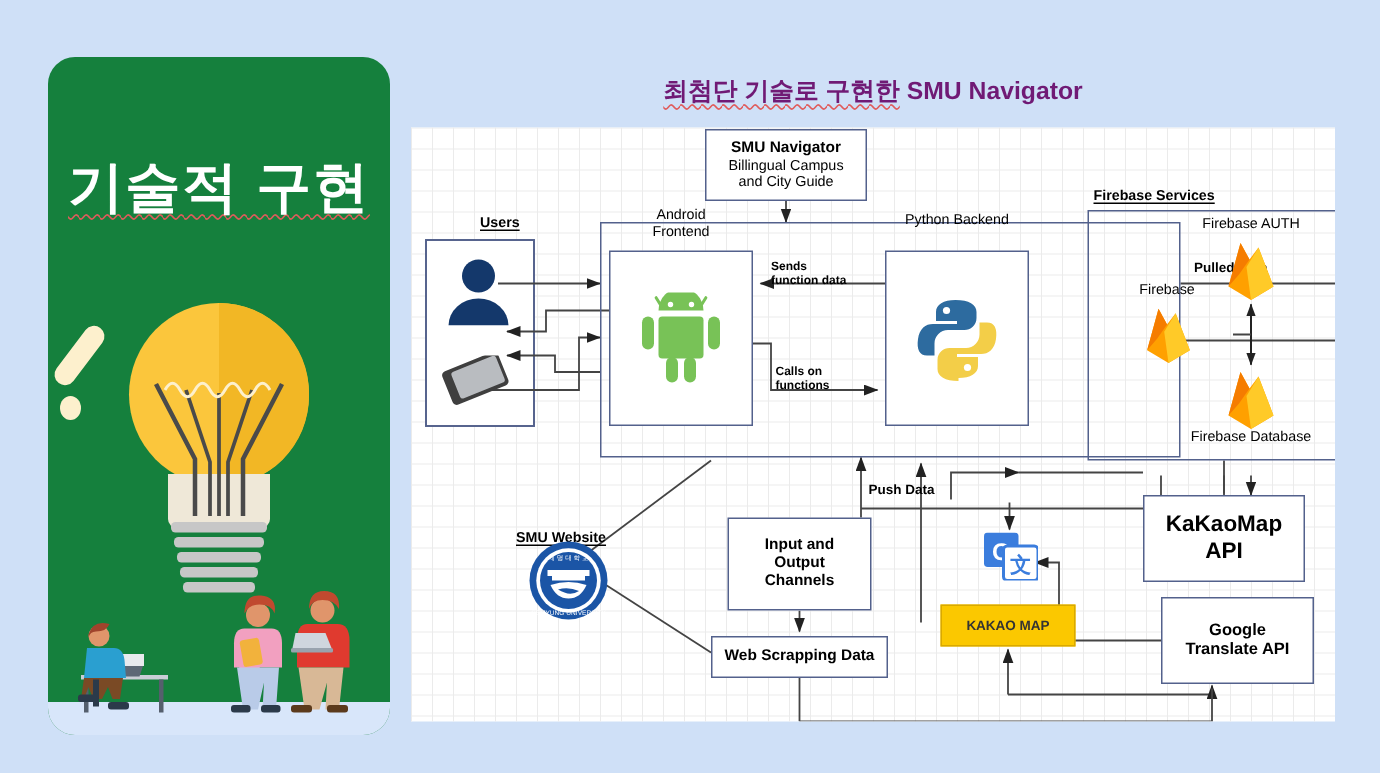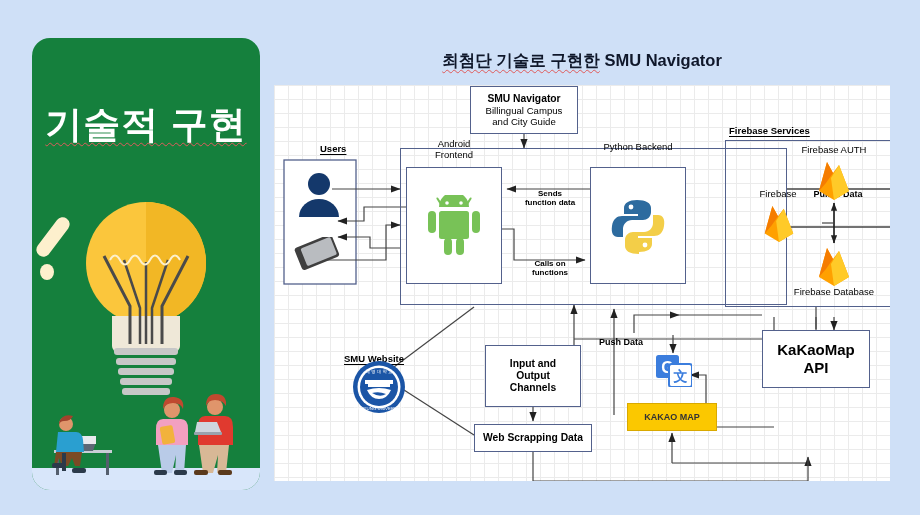--- a/index.html
+++ b/index.html
@@ -47,21 +47,21 @@
   .bulb-base i:nth-child(2){width:60px;margin-left:2px;}
   .bulb-base i:nth-child(3){width:56px;margin-left:4px;}
   .bulb-base i:nth-child(4){width:52px;margin-left:6px;}
   .bulb-base i:nth-child(5){width:48px;margin-left:8px;}
 
   .people{position:absolute;left:0;bottom:8px;width:228px;height:92px;}
 
   
   #diagram-title{
     position:absolute;left:274px;top:50px;width:616px;text-align:center;
-    color:#0f172a;font-weight:bold;font-size:16.5px;
+    color:#701a75;font-weight:bold;font-size:16.5px;
   }
   #diagram-title .kr{
     text-decoration:underline;text-decoration-color:#e05b5b;
     text-decoration-style:wavy;text-underline-offset:3px;text-decoration-thickness:1px;
   }
 
   
   #diagram{
     position:absolute;left:274px;top:85px;width:616px;height:396px;
     background:#ffffff;
@@ -72,21 +72,21 @@
     overflow:hidden;
   }
   #wires{position:absolute;left:0;top:0;width:616px;height:396px;}
 
   .box{position:absolute;box-sizing:border-box;background:#ffffff;border:1.3px solid #53618c;
        display:flex;align-items:center;justify-content:center;text-align:center;
        color:#000;line-height:1.18;}
   .group{background:transparent;}
   .lbl{position:absolute;font-size:9.5px;font-weight:bold;color:#000;
        text-decoration:underline;text-underline-offset:2px;}
-  .flow{position:absolute;font-size:8px;font-weight:bold;color:#000;text-align:center;line-height:1.15;margin-top:16px;}
+  .flow{position:absolute;font-size:8px;font-weight:bold;color:#000;line-height:1.15;}
   .plain{position:absolute;font-size:9.5px;color:#000;text-align:center;line-height:1.15;}
 
   #box-smu-nav{left:196px;top:1px;width:108px;height:48px;flex-direction:column;font-size:9.6px;}
   #box-smu-nav b{font-size:10.3px;}
 
   #group-app{left:126px;top:63px;width:387px;height:157px;}
   #box-android{left:132px;top:82px;width:96px;height:117px;}
   #box-python{left:316px;top:82px;width:96px;height:117px;}
 
   #group-firebase{left:451px;top:55px;width:182px;height:167px;}
@@ -359,20 +359,24 @@
     <span>Channels</span>
   </div>
 
   <div class="box" id="box-webscrap">Web Scrapping Data</div>
 
   <div class="box" id="box-kakaoapi">
     <span>KaKaoMap</span>
     <span>API</span>
   </div>
 
+  <div class="box" id="box-gtapi">
+    <span>Google</span>
+    <span>Translate API</span>
+  </div>
 
   <div class="box" id="box-kakaomap">KAKAO MAP</div>
 
   <svg style="position:absolute;left:382px;top:270px;width:36px;height:32px;" viewBox="0 0 36 32">
     <rect x="0" y="0" width="23" height="23" rx="2.5" fill="#3b7ddd"></rect>
     <text x="11.5" y="18" text-anchor="middle" font-size="16" font-weight="bold" font-family="Liberation Sans, sans-serif" fill="#ffffff">G</text>
     <rect x="13" y="9" width="23" height="23" rx="2.5" fill="#ffffff" stroke="#3b7ddd" stroke-width="2"></rect>
     <text x="24.5" y="26" text-anchor="middle" font-size="14" font-weight="bold" font-family="Liberation Sans, sans-serif" fill="#3b7ddd">文</text>
   </svg>
 

